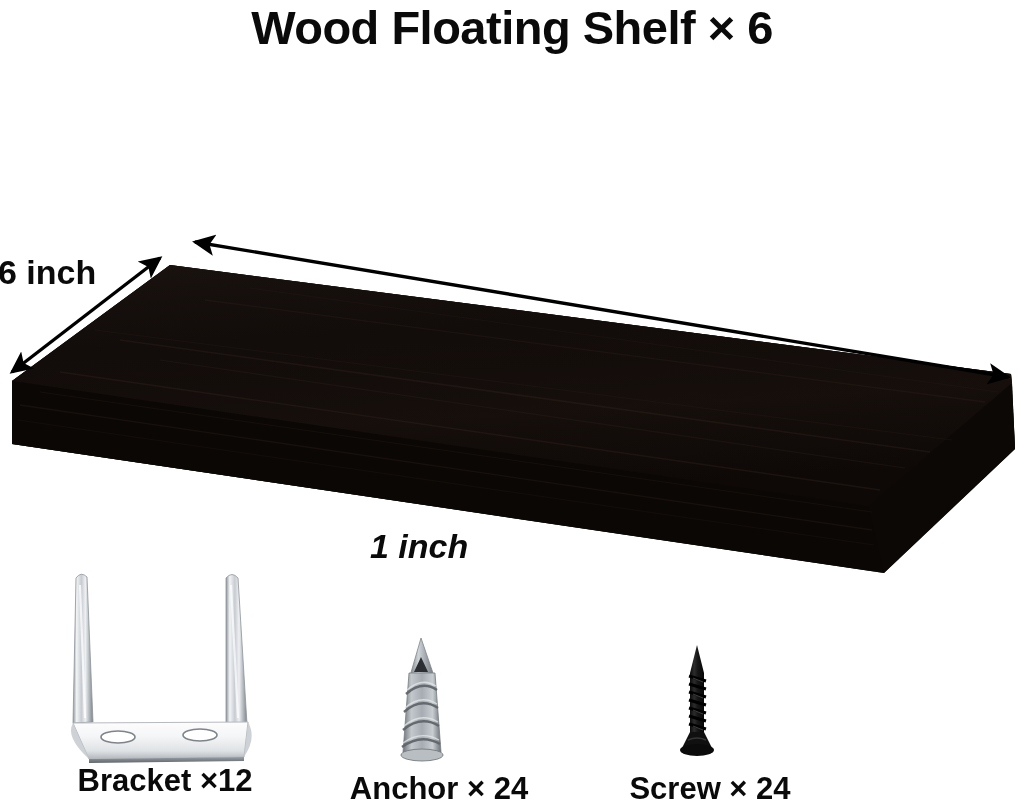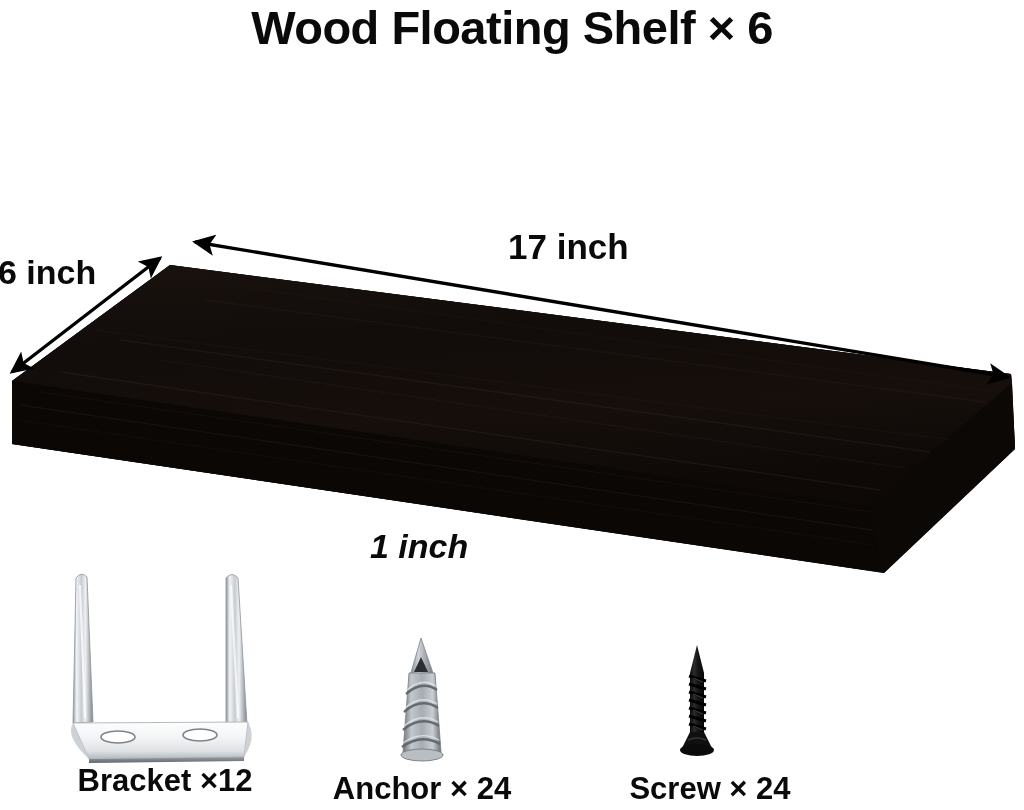--- a/index.html
+++ b/index.html
@@ -68,21 +68,21 @@
     position: absolute;
     font-size: 31px;
     line-height: 34px;
     font-weight: 700;
     color: #0a0a0a;
     white-space: nowrap;
     text-align: center;
     font-family: "Liberation Sans", "DejaVu Sans", sans-serif;
   }
   #caption-bracket { left: 0px;   top: 764px; width: 330px; }
-  #caption-anchor  { left: 287px; top: 772px; width: 270px; }
+  #caption-anchor  { left: 304px; top: 772px; width: 270px; }
   #caption-screw   { left: 560px; top: 772px; width: 300px; text-align: center; }
 </style>
 </head>
 <body>
 
 <div id="stage">
 
   <div id="title">Wood Floating Shelf × 6</div>
 
   <svg id="art" viewBox="0 0 1024 810" xmlns="http://www.w3.org/2000/svg">
@@ -251,20 +251,19 @@
         <path d="M 693,726 L 703,730"></path>
       </g>
 
       <path d="M 690,732 L 704,732 L 712,748 Q 697,757 682,748 Z" fill="#101010"></path>
       <ellipse cx="697" cy="750" rx="17" ry="6" fill="#0b0b0b"></ellipse>
       <path d="M 688,740 q 9,-4 18,0" stroke="#3f3f3f" stroke-width="1.4" fill="none" opacity="0.8"></path>
     </g>
   </svg>
 
   <div class="dim-label" id="label-depth">6 inch</div>
-  <div class="dim-label" id="label-width">17 inch</div>
   <div class="dim-label" id="label-thick">1 inch</div>
 
   <div class="part-caption" id="caption-bracket">Bracket ×12</div>
   <div class="part-caption" id="caption-anchor">Anchor × 24</div>
   <div class="part-caption" id="caption-screw">Screw × 24</div>
 
 </div>
 
 </body></html>

